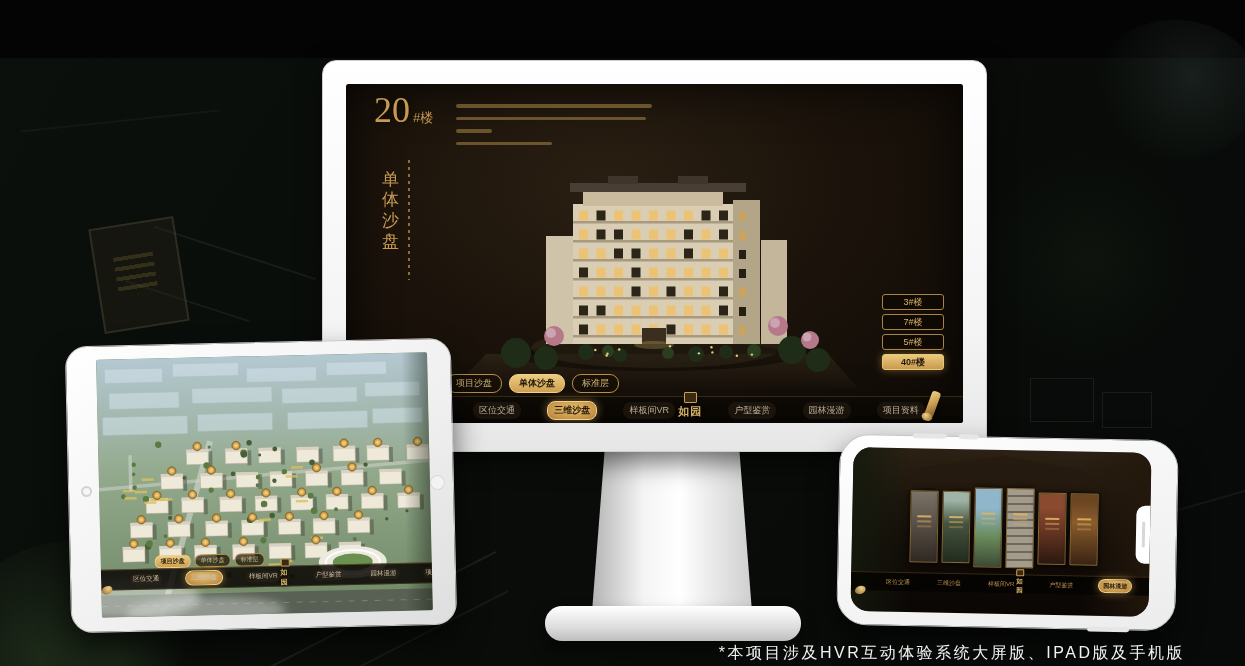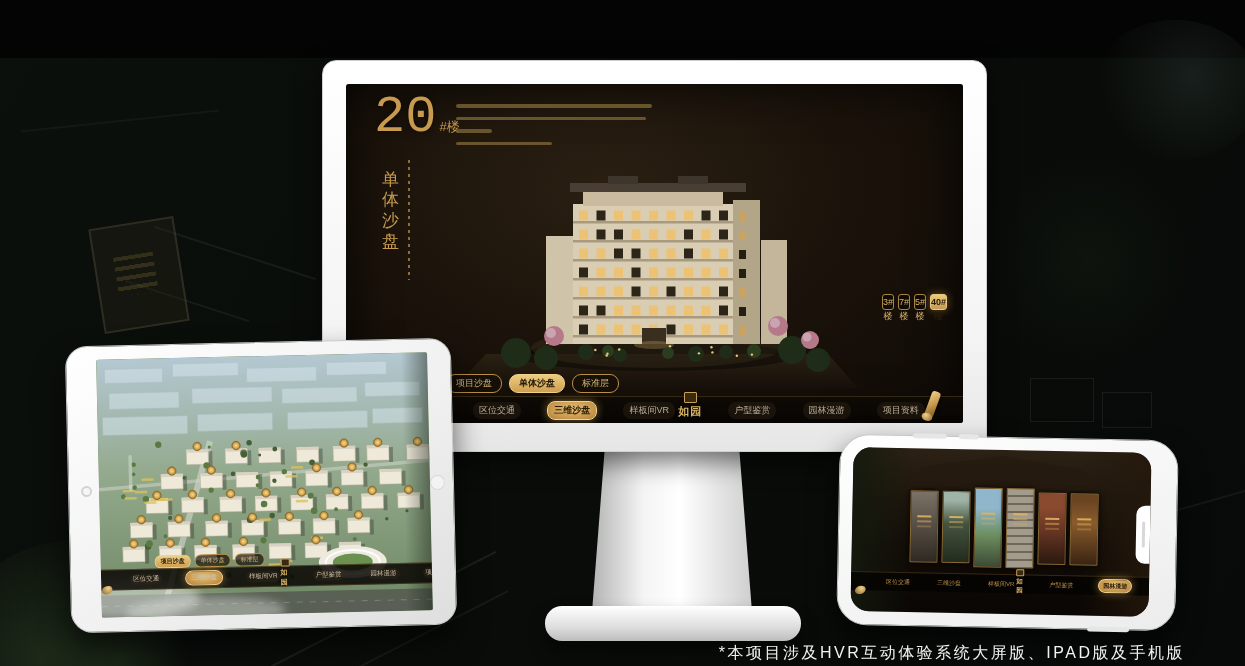--- a/index.html
+++ b/index.html
@@ -40,31 +40,31 @@
   .monitor-neck{position:absolute;left:592px;top:448px;width:160px;height:164px;z-index:1;
       background:linear-gradient(90deg,#b4b4b4,#f4f4f4 32%,#ffffff 55%,#cfcfcf);
       clip-path:polygon(8% 0,92% 0,100% 100%,0 100%);}
   .monitor-base{position:absolute;left:545px;top:606px;width:256px;height:35px;z-index:1;
       border-radius:17px;background:linear-gradient(180deg,#ffffff,#dedede 60%,#bdbdbd);
       box-shadow:0 10px 16px rgba(0,0,0,.5);}
   .m-screen{position:absolute;left:23px;top:23px;width:617px;height:339px;border-radius:3px;overflow:hidden;
       background:radial-gradient(ellipse at 42% 30%,#2a1f12 0%,#1b130b 48%,#0f0a06 100%);
       box-shadow:inset 0 0 50px rgba(0,0,0,.8);}
   .m-head{position:absolute;left:28px;top:8px;display:flex;align-items:baseline;color:#c79a50;}
-  .m-num{font-family:Liberation Mono, monospace;font-size:52px;line-height:1;text-shadow:0 0 6px rgba(0,0,0,.6);}
+  .m-num{font-family:Liberation Serif, serif;font-size:36px;line-height:1;text-shadow:0 0 6px rgba(0,0,0,.6);}
   .m-unit{font-size:13px;margin-left:3px;}
   .m-sub-wrap{position:absolute;left:34px;top:72px;display:flex;gap:5px;}
   .m-sub{writing-mode:vertical-rl;font-family:"DejaVu Serif",serif;font-size:17px;
       letter-spacing:21px;color:#c79a50;}
   .m-sub-en{width:2px;height:120px;margin-top:4px;
       background:repeating-linear-gradient(180deg,#8a6f3c 0 3px,transparent 3px 7px);}
   .m-par{position:absolute;left:110px;top:20px;}
   .m-par span{display:block;height:3.5px;margin-bottom:9px;background:#7d6434;border-radius:2px;opacity:.8;}
   .m-building{position:absolute;left:112px;top:64px;width:400px;height:245px;}
-  .m-buttons{position:absolute;left:536px;top:210px;width:62px;display:flex;flex-direction:row;gap:4px;}
+  .m-buttons{position:absolute;left:536px;top:210px;width:62px;display:flex;flex-direction:column;gap:4px;}
   .floor-btn{height:14px;line-height:14px;text-align:center;font-size:9px;color:#d9b269;
       background:rgba(14,9,4,.85);border:1px solid #a98440;border-radius:3px;cursor:pointer;}
   .floor-btn.active{background:linear-gradient(180deg,#ecc97c,#c89a4e);color:#241a0c;font-weight:bold;
       border-color:#e8c87c;box-shadow:0 0 8px rgba(220,170,80,.45);}
   .m-tabs{position:absolute;left:100px;top:290px;display:flex;gap:7px;}
   .tab{font-size:9px;color:#d6b878;padding:2px 9px;border:1px solid #b98f45;border-radius:9px;
       background:rgba(20,14,6,.7);cursor:pointer;}
   .tab.active{background:linear-gradient(180deg,#eccc80,#cf9f50);color:#241a0c;font-weight:bold;border-color:#f0d08a;}
   .nav-bar{display:flex;align-items:center;justify-content:space-between;
       background:linear-gradient(180deg,#0e0a05,#070503);border-top:1px solid #332816;}

